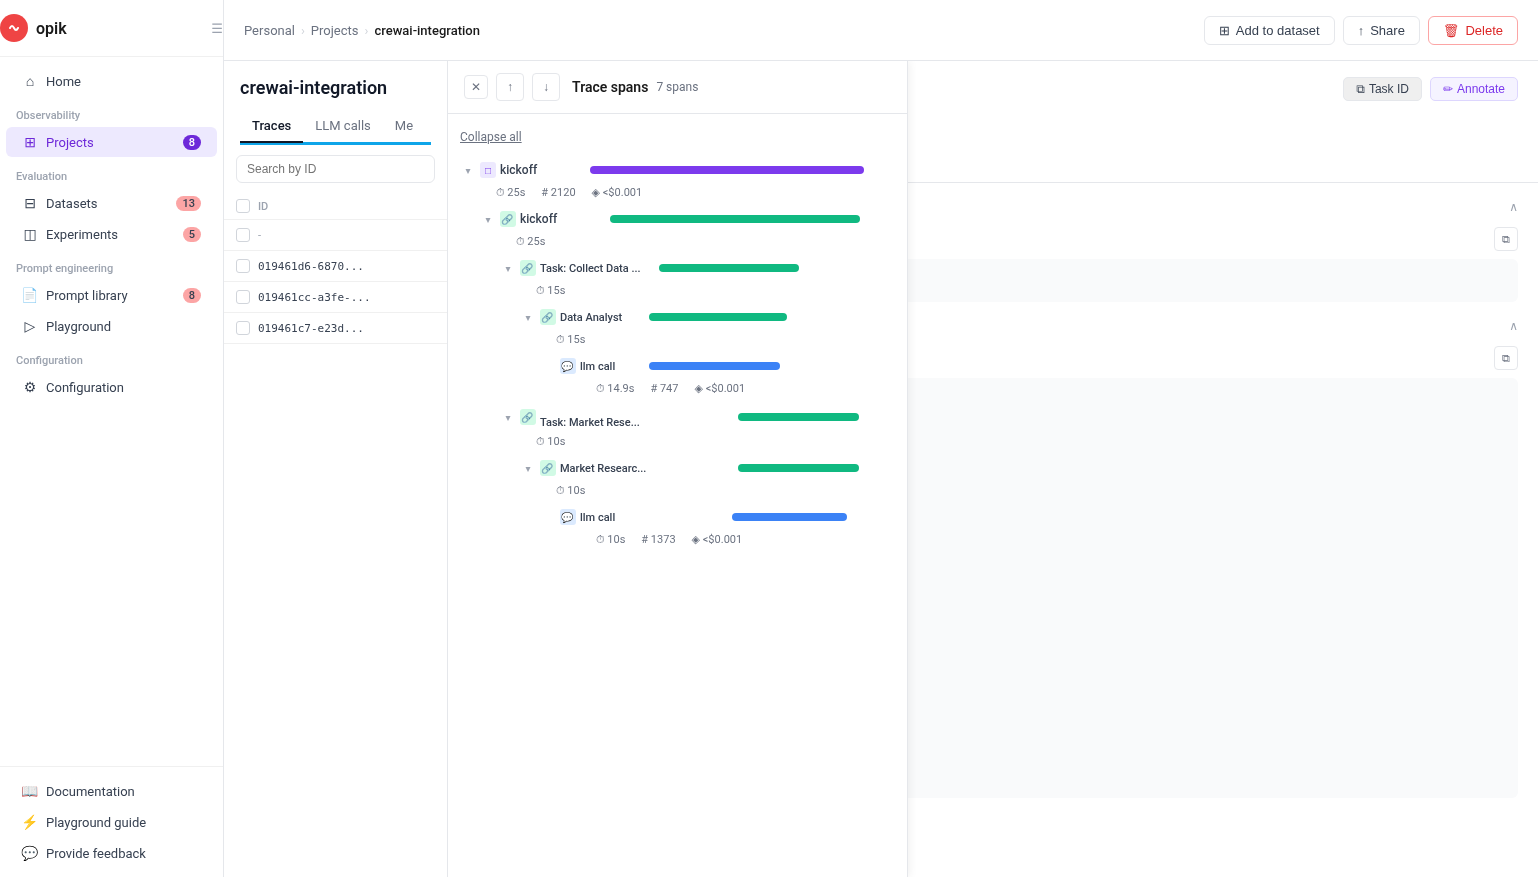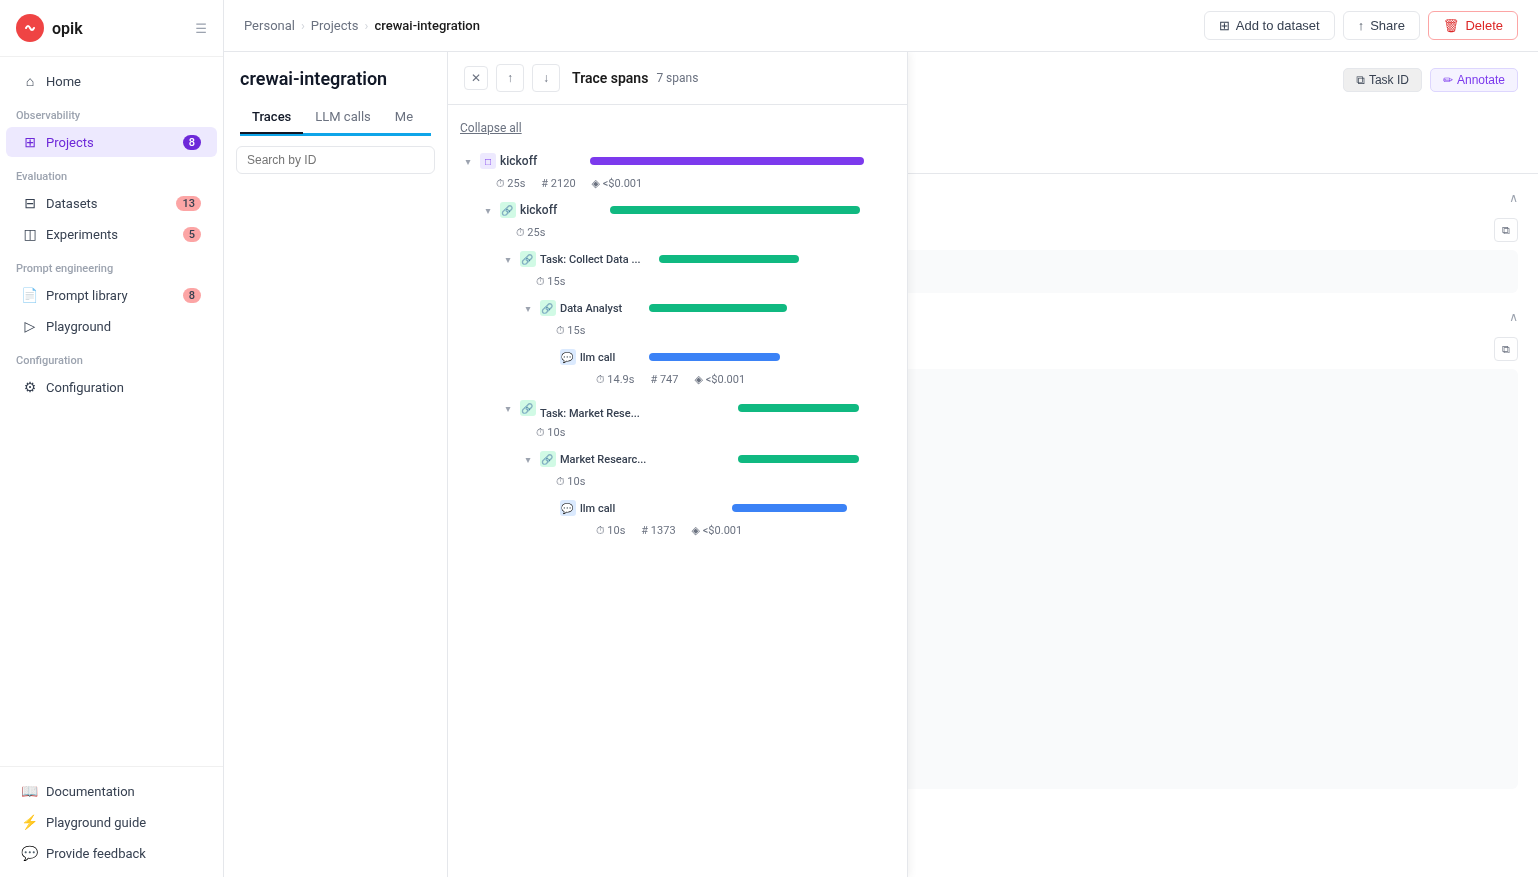--- a/index.html
+++ b/index.html
@@ -1,39 +1,39 @@
 <!DOCTYPE html>
 <html><head>
   <meta charset="utf-8">
   <style>
     * { box-sizing: border-box; margin: 0; padding: 0; }
     body { font-family: -apple-system, BlinkMacSystemFont, 'Segoe UI', Roboto, sans-serif; background: #fff; display: flex; height: 877px; overflow: hidden; font-size: 13px; color: #1a1a1a; }
 
     
     .sidebar { width: 224px; min-width: 224px; background: #fff; border-right: 1px solid #e5e7eb; display: flex; flex-direction: column; height: 100%; }
-    .sidebar-logo { display: flex; align-items: center; gap: 8px; padding: 14px 16px; border-bottom: 1px solid #f0f0f0; }
+    .sidebar-logo { display: flex; align-items: center; gap: 8px; padding: 14px 0; border-bottom: 1px solid #f0f0f0; }
     .sidebar-logo-text { font-size: 16px; font-weight: 600; color: #1a1a1a; }
     .sidebar-toggle { margin-left: auto; color: #9ca3af; cursor: pointer; }
     
     .sidebar-nav { flex: 1; padding: 8px 0; overflow-y: auto; }
     .sidebar-section-label { font-size: 11px; color: #9ca3af; font-weight: 500; padding: 12px 16px 4px; text-transform: none; letter-spacing: 0; }
     .sidebar-item { display: flex; align-items: center; gap: 8px; padding: 7px 16px; cursor: pointer; border-radius: 6px; margin: 1px 6px; color: #374151; font-size: 13px; }
     .sidebar-item.active { background: #ede9fe; color: #6d28d9; }
     .sidebar-item-icon { width: 16px; height: 16px; display: flex; align-items: center; justify-content: center; font-size: 14px; }
     .sidebar-item-label { flex: 1; }
     .sidebar-badge { background: #6d28d9; color: white; border-radius: 10px; padding: 1px 6px; font-size: 11px; font-weight: 500; }
     .sidebar-badge.gray { background: #fca5a5; color: #374151; }
 
     .sidebar-footer { padding: 8px 0; border-top: 1px solid #f0f0f0; }
 
     
     .main { flex: 1; display: flex; flex-direction: column; overflow: hidden; }
     
     
-    .topbar { display: flex; align-items: center; padding: 0 20px; height: 52px; border-bottom: 1px solid #e5e7eb; gap: 8px; }
+    .topbar { display: flex; align-items: center; padding: 0 20px; height: 61px; border-bottom: 1px solid #e5e7eb; gap: 8px; }
     .breadcrumb { display: flex; align-items: center; gap: 6px; font-size: 13px; color: #6b7280; }
     .breadcrumb-sep { color: #d1d5db; }
     .breadcrumb-current { color: #1a1a1a; font-weight: 500; }
     .topbar-actions { margin-left: auto; display: flex; gap: 8px; }
     .btn { display: flex; align-items: center; gap: 6px; padding: 6px 14px; border-radius: 6px; font-size: 13px; cursor: pointer; border: 1px solid #e5e7eb; background: #fff; color: #374151; font-weight: 500; }
     .btn-danger { border-color: #fca5a5; color: #dc2626; }
 
     
     .content-area { display: flex; flex: 1; overflow: hidden; }
 
@@ -240,20 +240,42 @@
       <div class="traces-header">
         <div class="traces-title">crewai-integration</div>
         <div class="traces-tabs">
           <div class="trace-tab active">Traces</div>
           <div class="trace-tab">LLM calls</div>
           <div class="trace-tab">Me</div>
         </div>
       </div>
       <div class="traces-search">
         <input class="search-input" type="text" placeholder="Search by ID" style="">
+      </div>
+      <div class="traces-list">
+        <div class="traces-list-header">
+          <div class="trace-checkbox"></div>
+          <span>ID</span>
+        </div>
+        <div class="trace-row">
+          <div class="trace-checkbox"></div>
+          <span class="trace-row-placeholder">-</span>
+        </div>
+        <div class="trace-row">
+          <div class="trace-checkbox"></div>
+          <span class="trace-id">019461d6-6870...</span>
+        </div>
+        <div class="trace-row">
+          <div class="trace-checkbox"></div>
+          <span class="trace-id">019461cc-a3fe-...</span>
+        </div>
+        <div class="trace-row">
+          <div class="trace-checkbox"></div>
+          <span class="trace-id">019461c7-e23d...</span>
+        </div>
       </div>
     </div>
 
     <div class="panel-overlay">
 
       <div class="span-modal">
         <div class="span-modal-header">
           <button class="span-modal-close">✕</button>
           <button class="span-nav-btn">↑</button>
           <button class="span-nav-btn">↓</button>

